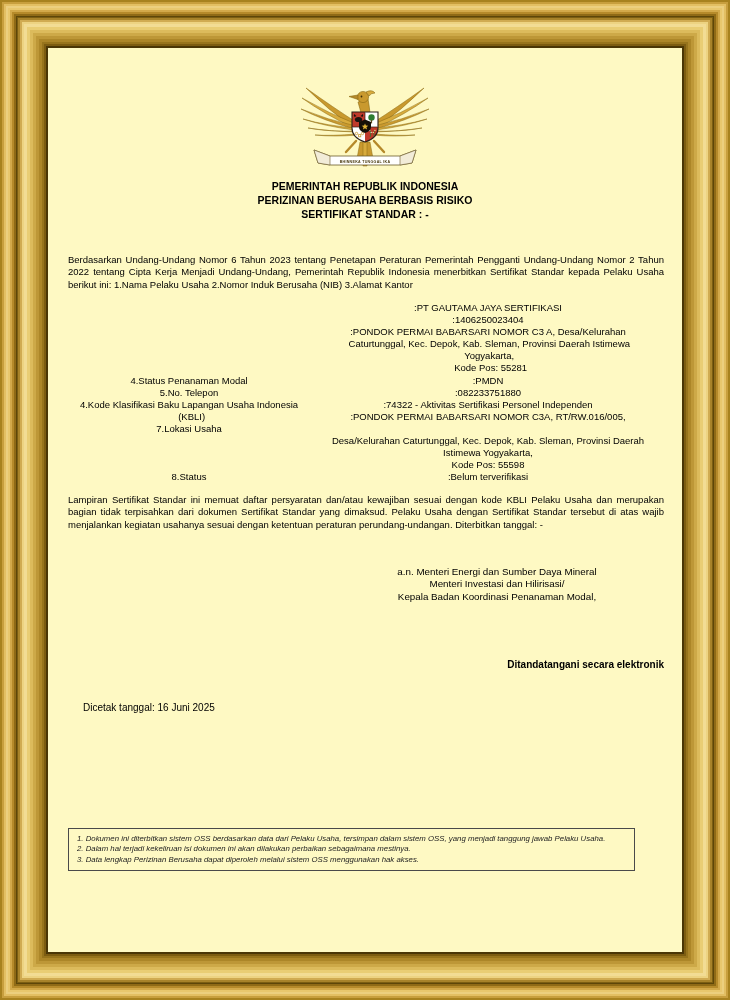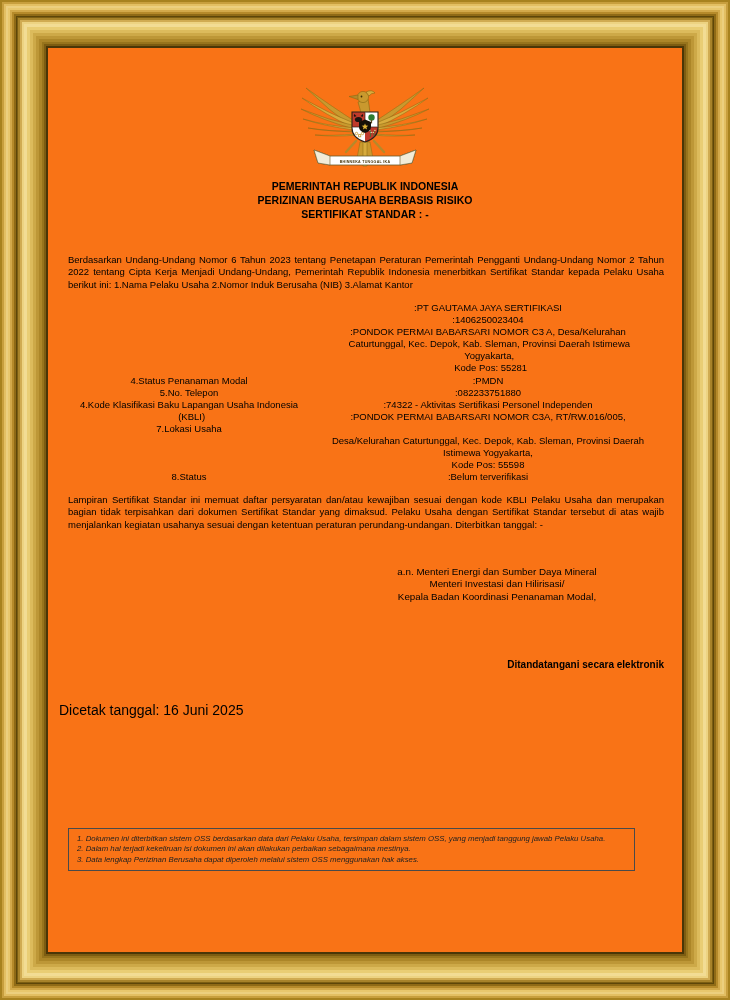--- a/index.html
+++ b/index.html
@@ -23,37 +23,37 @@
       inset 0 0 0 24px #edd382,
       inset 0 0 0 27px #f2dc94,
       inset 0 0 0 30px #e9cd74,
       inset 0 0 0 33px #dcbb5c,
       inset 0 0 0 36px #cda948,
       inset 0 0 0 39px #bd9737,
       inset 0 0 0 42px #ac8628,
       inset 0 0 0 44px #97741c,
       inset 0 0 0 46px #7c5c11,
       inset 0 0 0 48px #4a3606;}
-  .paper{position:absolute;left:48px;top:48px;right:48px;bottom:48px;background:#f97316;}
+  .paper{position:absolute;left:48px;top:48px;right:48px;bottom:48px;background:#fef9c3;}
   .emblem{position:absolute;top:36px;left:50%;transform:translateX(-50%);}
   .titles{position:absolute;top:131px;left:0;right:0;text-align:center;
           font-weight:bold;font-size:10.5px;line-height:14px;}
   .para{position:absolute;left:20px;width:596px;font-size:9.5px;line-height:12.4px;
         text-align:justify;}
   .para1{top:206px;}
   .para2{top:446px;}
   .fields{position:absolute;top:254px;left:20px;right:16px;font-size:9.5px;text-align:center;}
   .frow{display:flex;height:12.1px;line-height:12.1px;}
   .flabel{flex:0 0 242px;white-space:pre;overflow:visible;}
   .fvalue{flex:1;white-space:pre;overflow:visible;}
   .signblock{position:absolute;top:518px;left:282px;width:334px;text-align:center;
              font-weight:normal;font-size:9.8px;line-height:12.4px;}
   .esign{position:absolute;top:611px;left:282px;width:334px;text-align:right;
          font-weight:bold;font-size:10px;}
-  .printdate{position:absolute;top:654px;left:11px;font-size:14px;}
+  .printdate{position:absolute;top:654px;left:35px;font-size:10px;}
   .notesbox{position:absolute;top:780px;left:20px;width:549px;border:1.5px solid #4a4a4a;
             padding:5px 8px;font-size:7.8px;font-style:italic;line-height:10.3px;color:#222;}
 </style>
 </head>
 <body>
 
 <div class="stage">
   <div class="frame"></div>
   <div class="paper">
 

